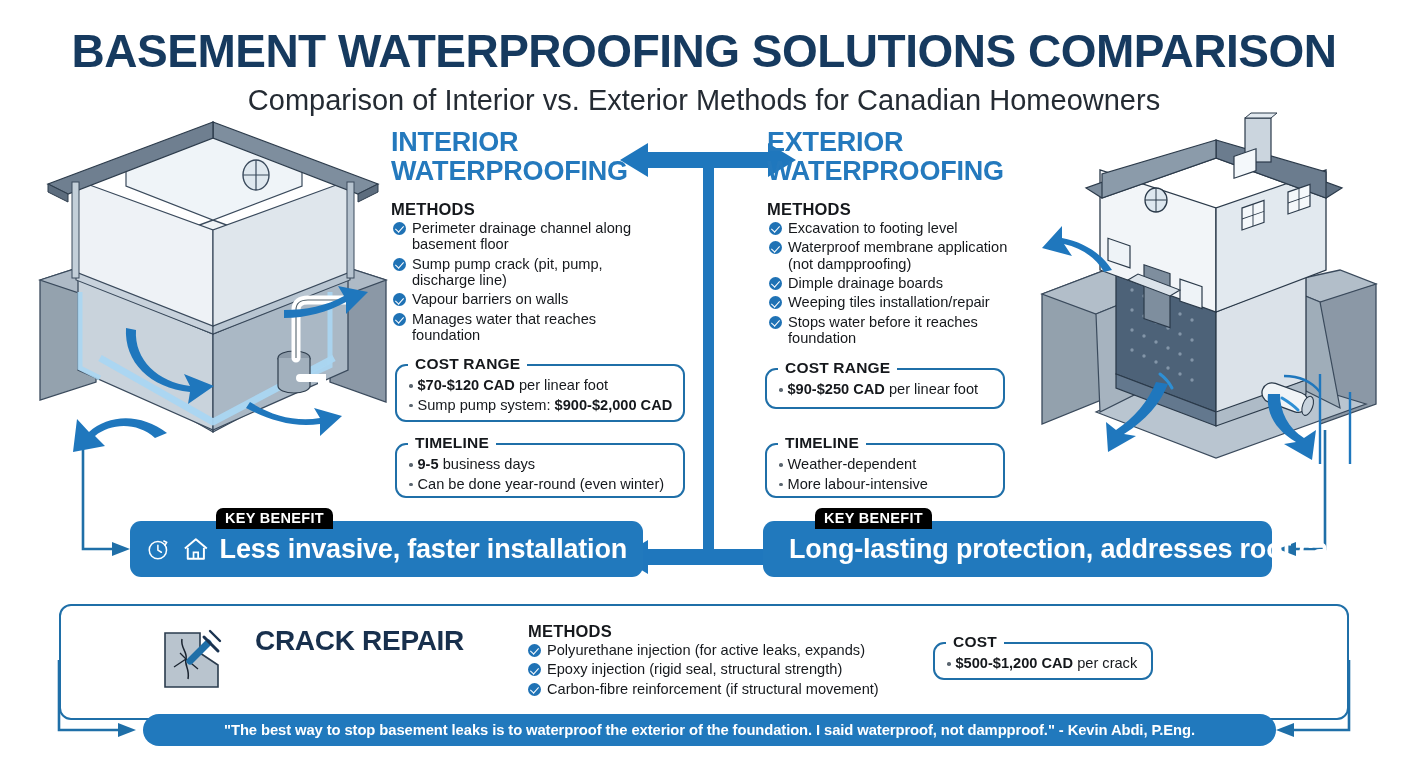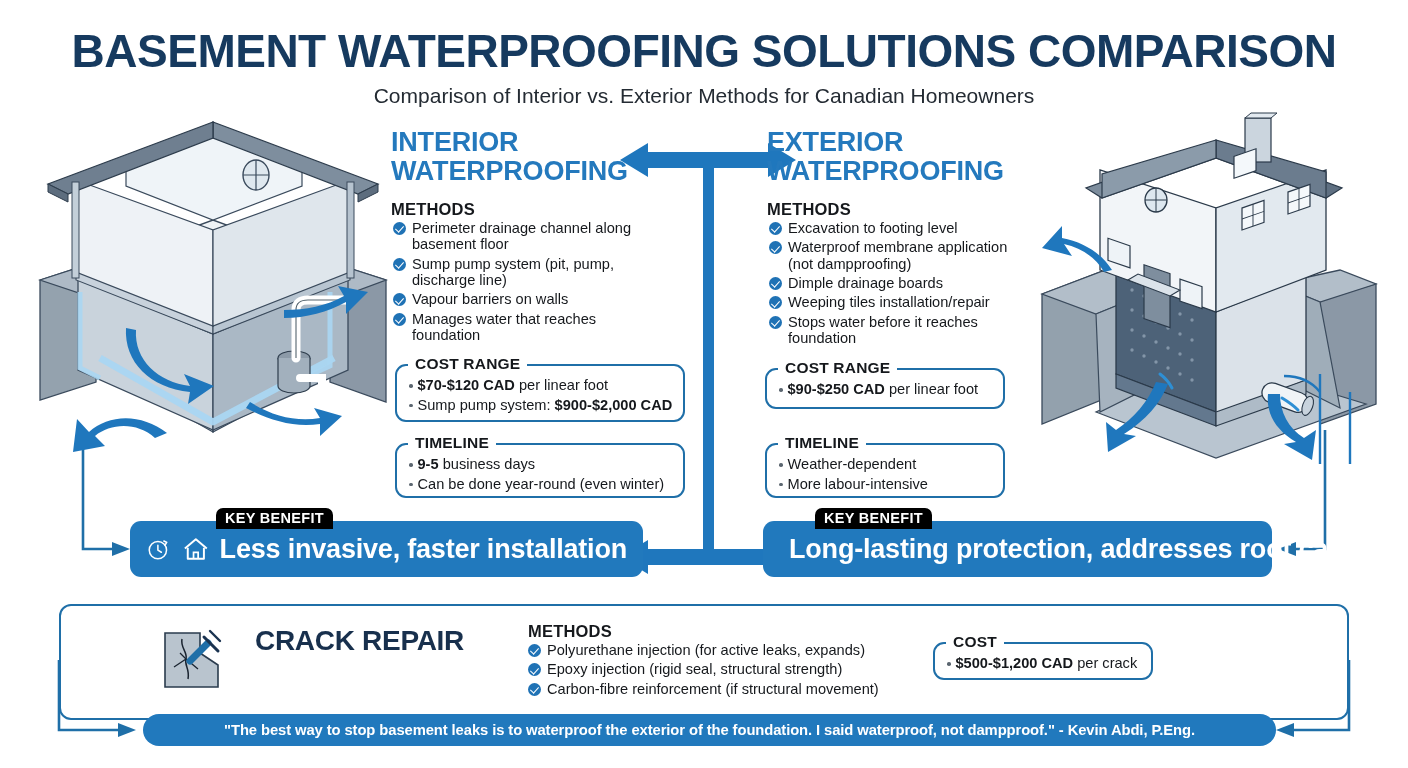--- a/index.html
+++ b/index.html
@@ -16,21 +16,21 @@
   
   .title {
     position: absolute; top: 24px; left: 0; width: 1408px;
     text-align: center;
     font-size: 46px; font-weight: 800; letter-spacing: -0.5px;
     color: #163a5f;
   }
   .subtitle {
     position: absolute; top: 84px; left: 0; width: 1408px;
     text-align: center;
-    font-size: 21px; font-weight: 400; color: #242b33;
+    font-size: 29px; font-weight: 400; color: #242b33;
   }
 
   
   .col-head {
     position: absolute;
     font-size: 27px; font-weight: 800; line-height: 1.08;
     color: #2479bd; letter-spacing: -0.2px;
   }
   #interior-head { left: 391px; top: 128px; }
   #exterior-head { left: 767px; top: 128px; }
@@ -192,21 +192,21 @@
 
   <div class="methods-label" style="left:391px; top:200px;">METHODS</div>
 
   <div class="method-list" style="left:393px; top:220px; width:252px;">
     <div class="method-item">
       <span class="chk"></span>
       <span class="method-text">Perimeter drainage channel along basement floor</span>
     </div>
     <div class="method-item">
       <span class="chk"></span>
-      <span class="method-text">Sump pump system (pit, pump, discharge line)</span>
+      <span class="method-text">Sump pump crack (pit, pump, discharge line)</span>
     </div>
     <div class="method-item">
       <span class="chk"></span>
       <span class="method-text">Vapour barriers on walls</span>
     </div>
     <div class="method-item">
       <span class="chk"></span>
       <span class="method-text">Manages water that reaches foundation</span>
     </div>
   </div>

